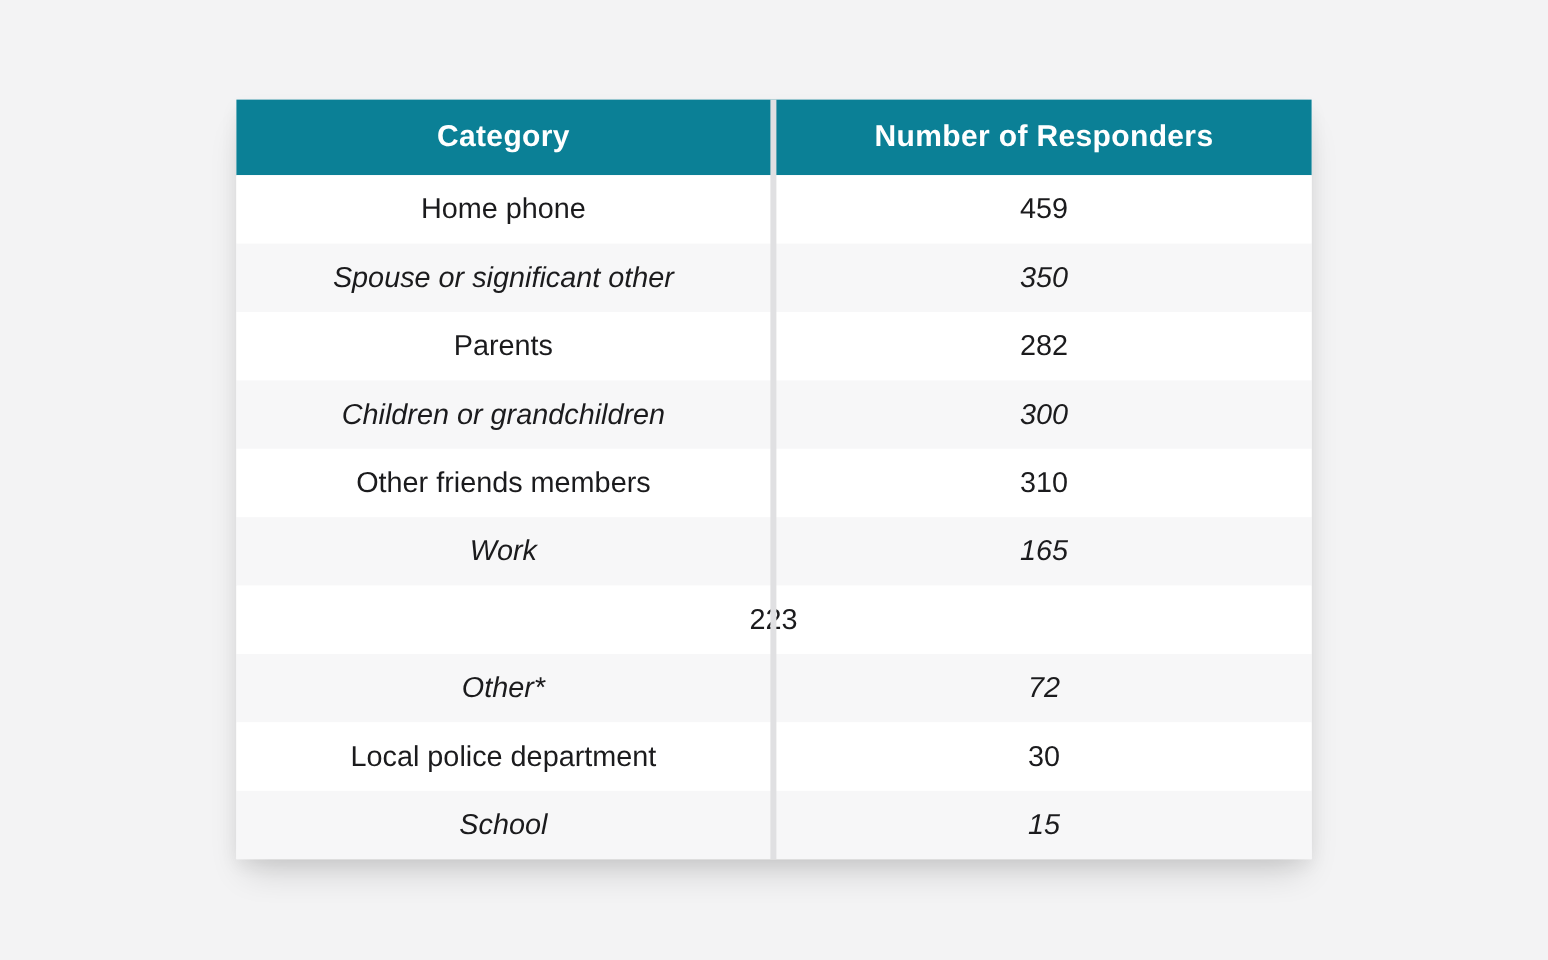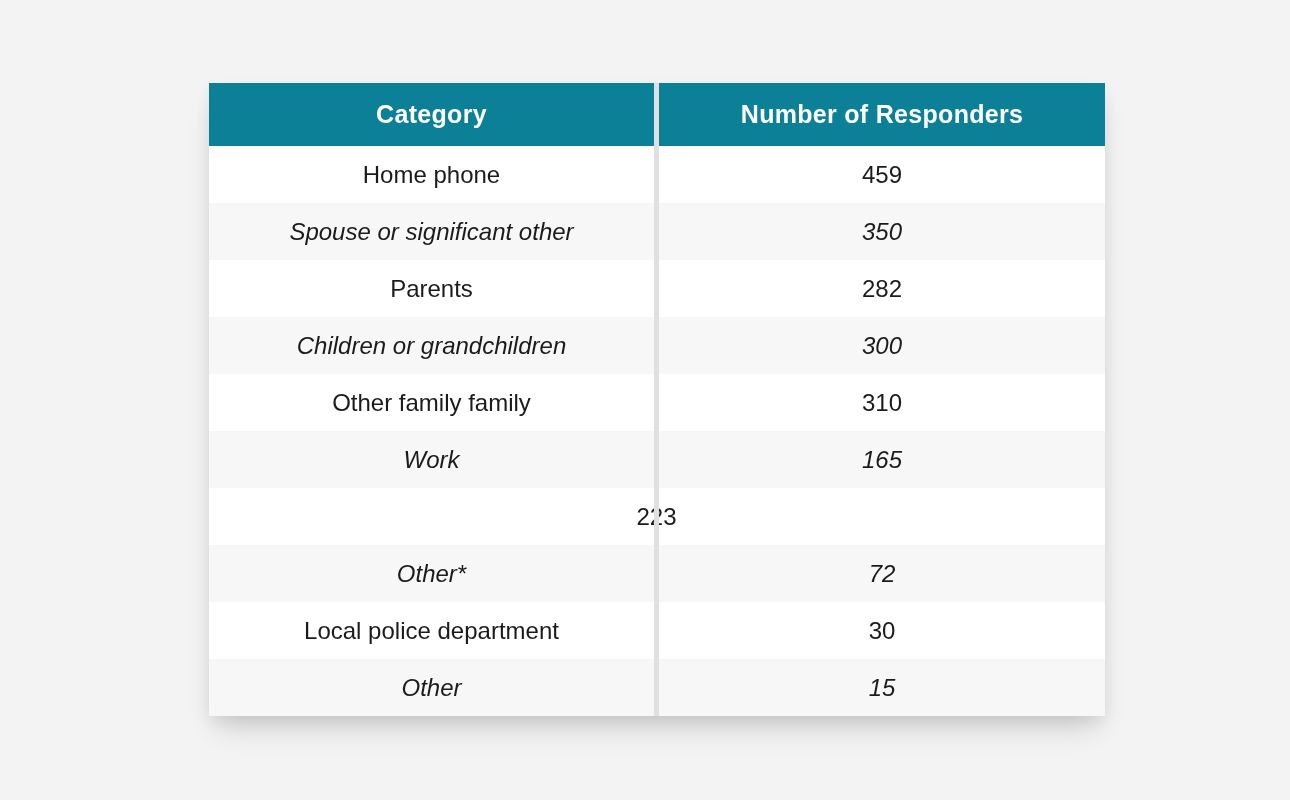--- a/index.html
+++ b/index.html
@@ -11,21 +11,20 @@
     overflow: hidden;
     position: relative;
   }
   .table-card {
     position: absolute;
     left: 197px;
     top: 83px;
     width: 896px;
     background: var(--row-bg, #ffffff);
     box-shadow: 0 18px 28px -8px rgba(0,0,0,0.16), 0 6px 14px rgba(0,0,0,0.06);
-    margin-left: 12px;
   }
   .thead {
     display: grid;
     grid-template-columns: 445px 5px 1fr;
     height: 63px;
     background: var(--header-bg, #0b8096);
   }
   .th {
     display: flex;
     align-items: center;
@@ -85,21 +84,21 @@
         <div class="td">Parents</div>
         <div></div>
         <div class="td">282</div>
       </div>
       <div class="tr alt">
         <div class="td">Children or grandchildren</div>
         <div></div>
         <div class="td">300</div>
       </div>
       <div class="tr">
-        <div class="td">Other family family</div>
+        <div class="td">Other friends members</div>
         <div></div>
         <div class="td">310</div>
       </div>
       <div class="tr alt">
         <div class="td">Work</div>
         <div></div>
         <div class="td">165</div>
       </div>
       <div class="tr">
         <div></div>
@@ -109,19 +108,19 @@
         <div class="td">Other*</div>
         <div></div>
         <div class="td">72</div>
       </div>
       <div class="tr">
         <div class="td">Local police department</div>
         <div></div>
         <div class="td">30</div>
       </div>
       <div class="tr alt">
-        <div class="td">Other</div>
+        <div class="td">School</div>
         <div></div>
         <div class="td">15</div>
       </div>
     </div>
   <div class="divider-strip"></div>
 </div>
 
 </body></html>

